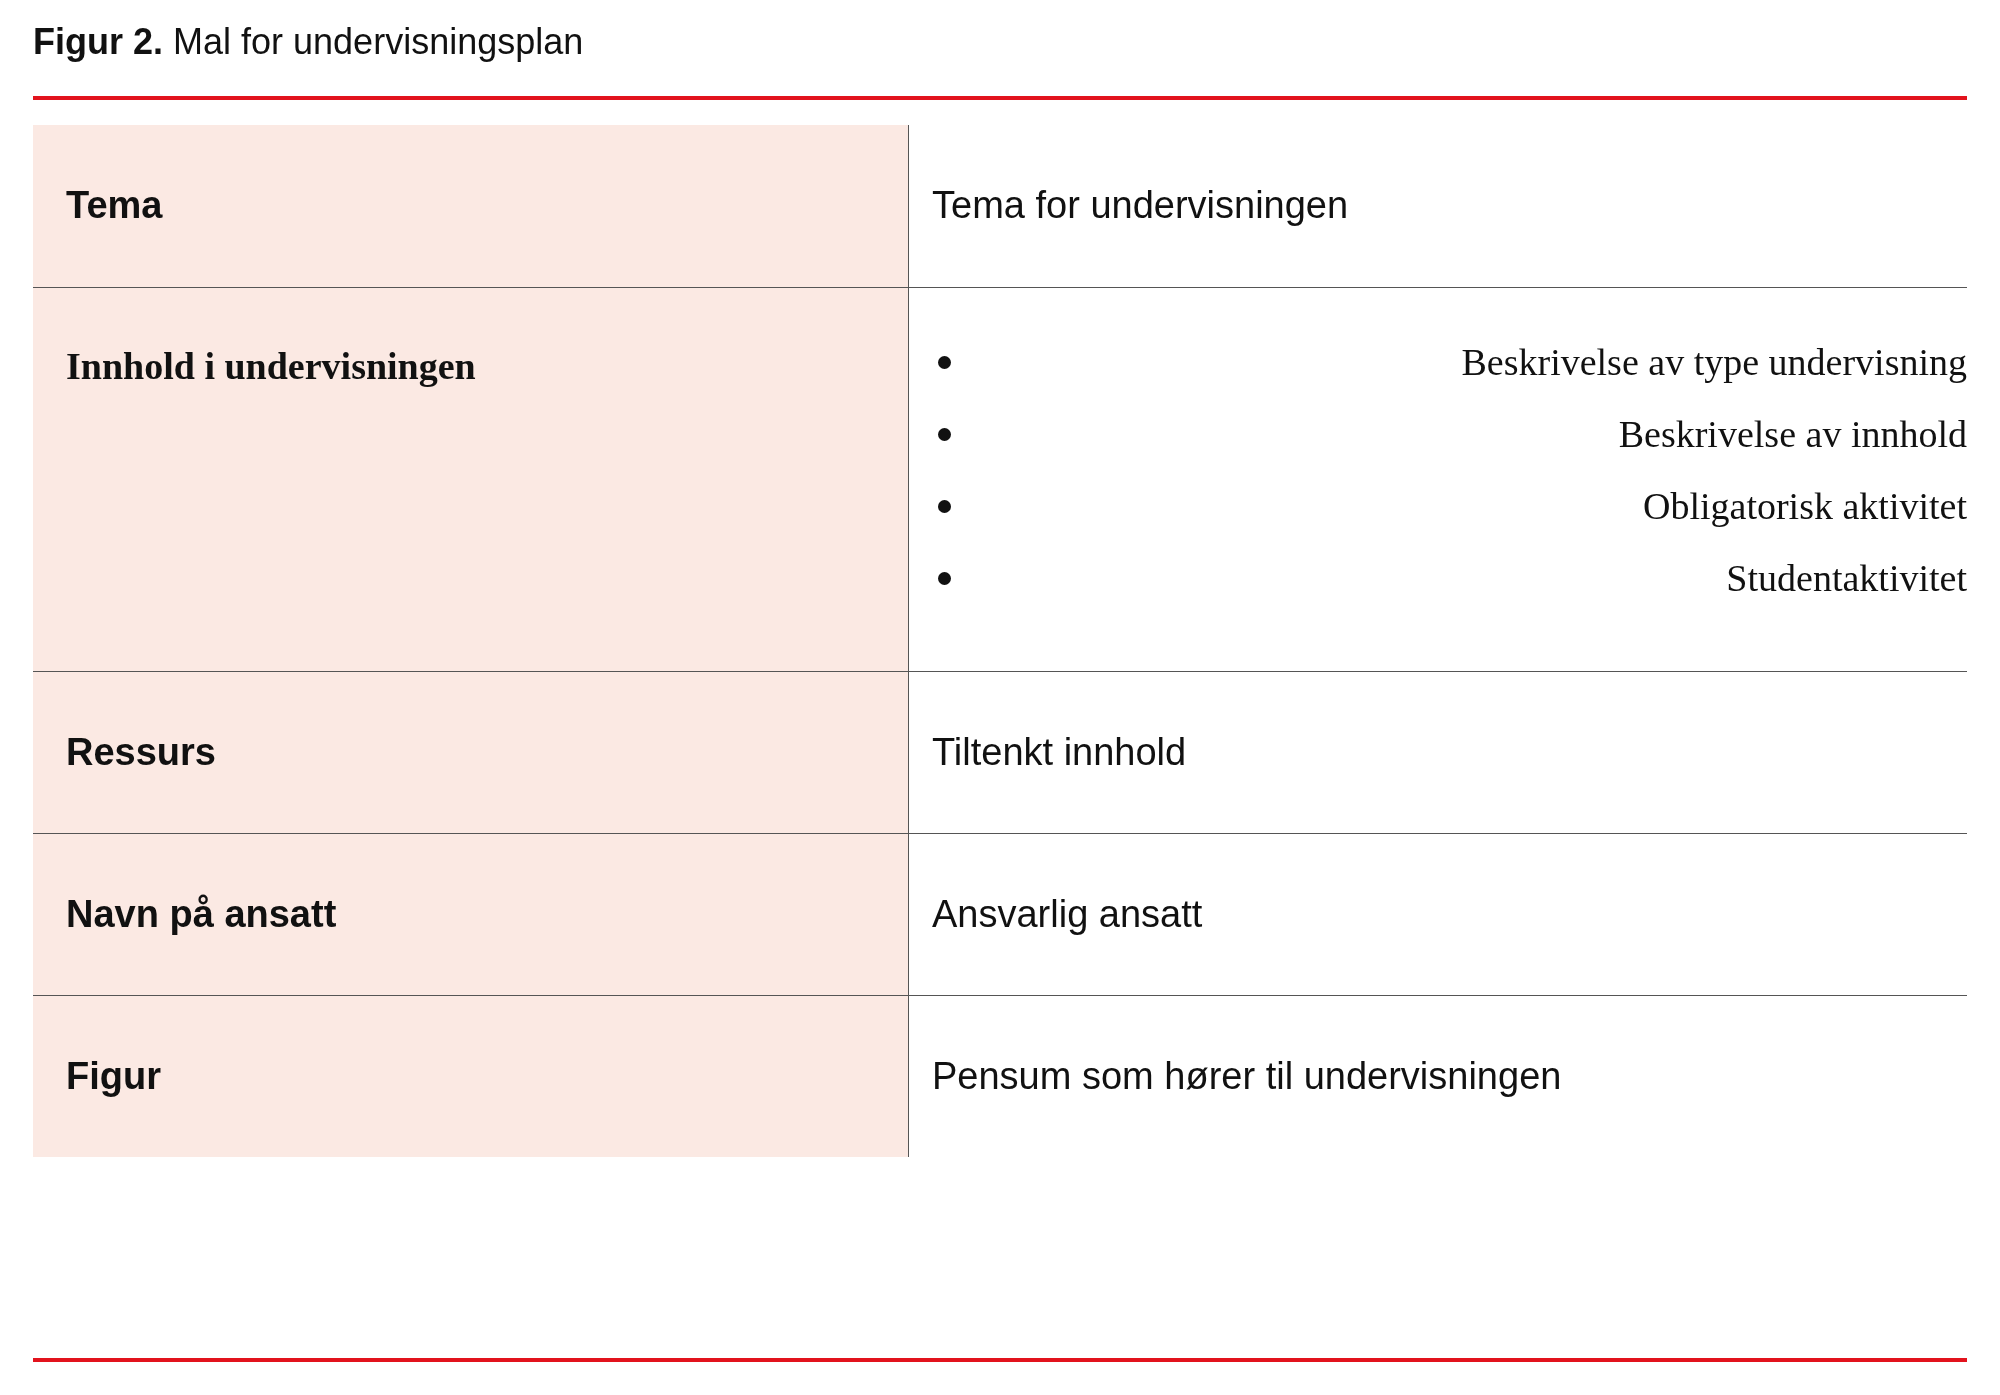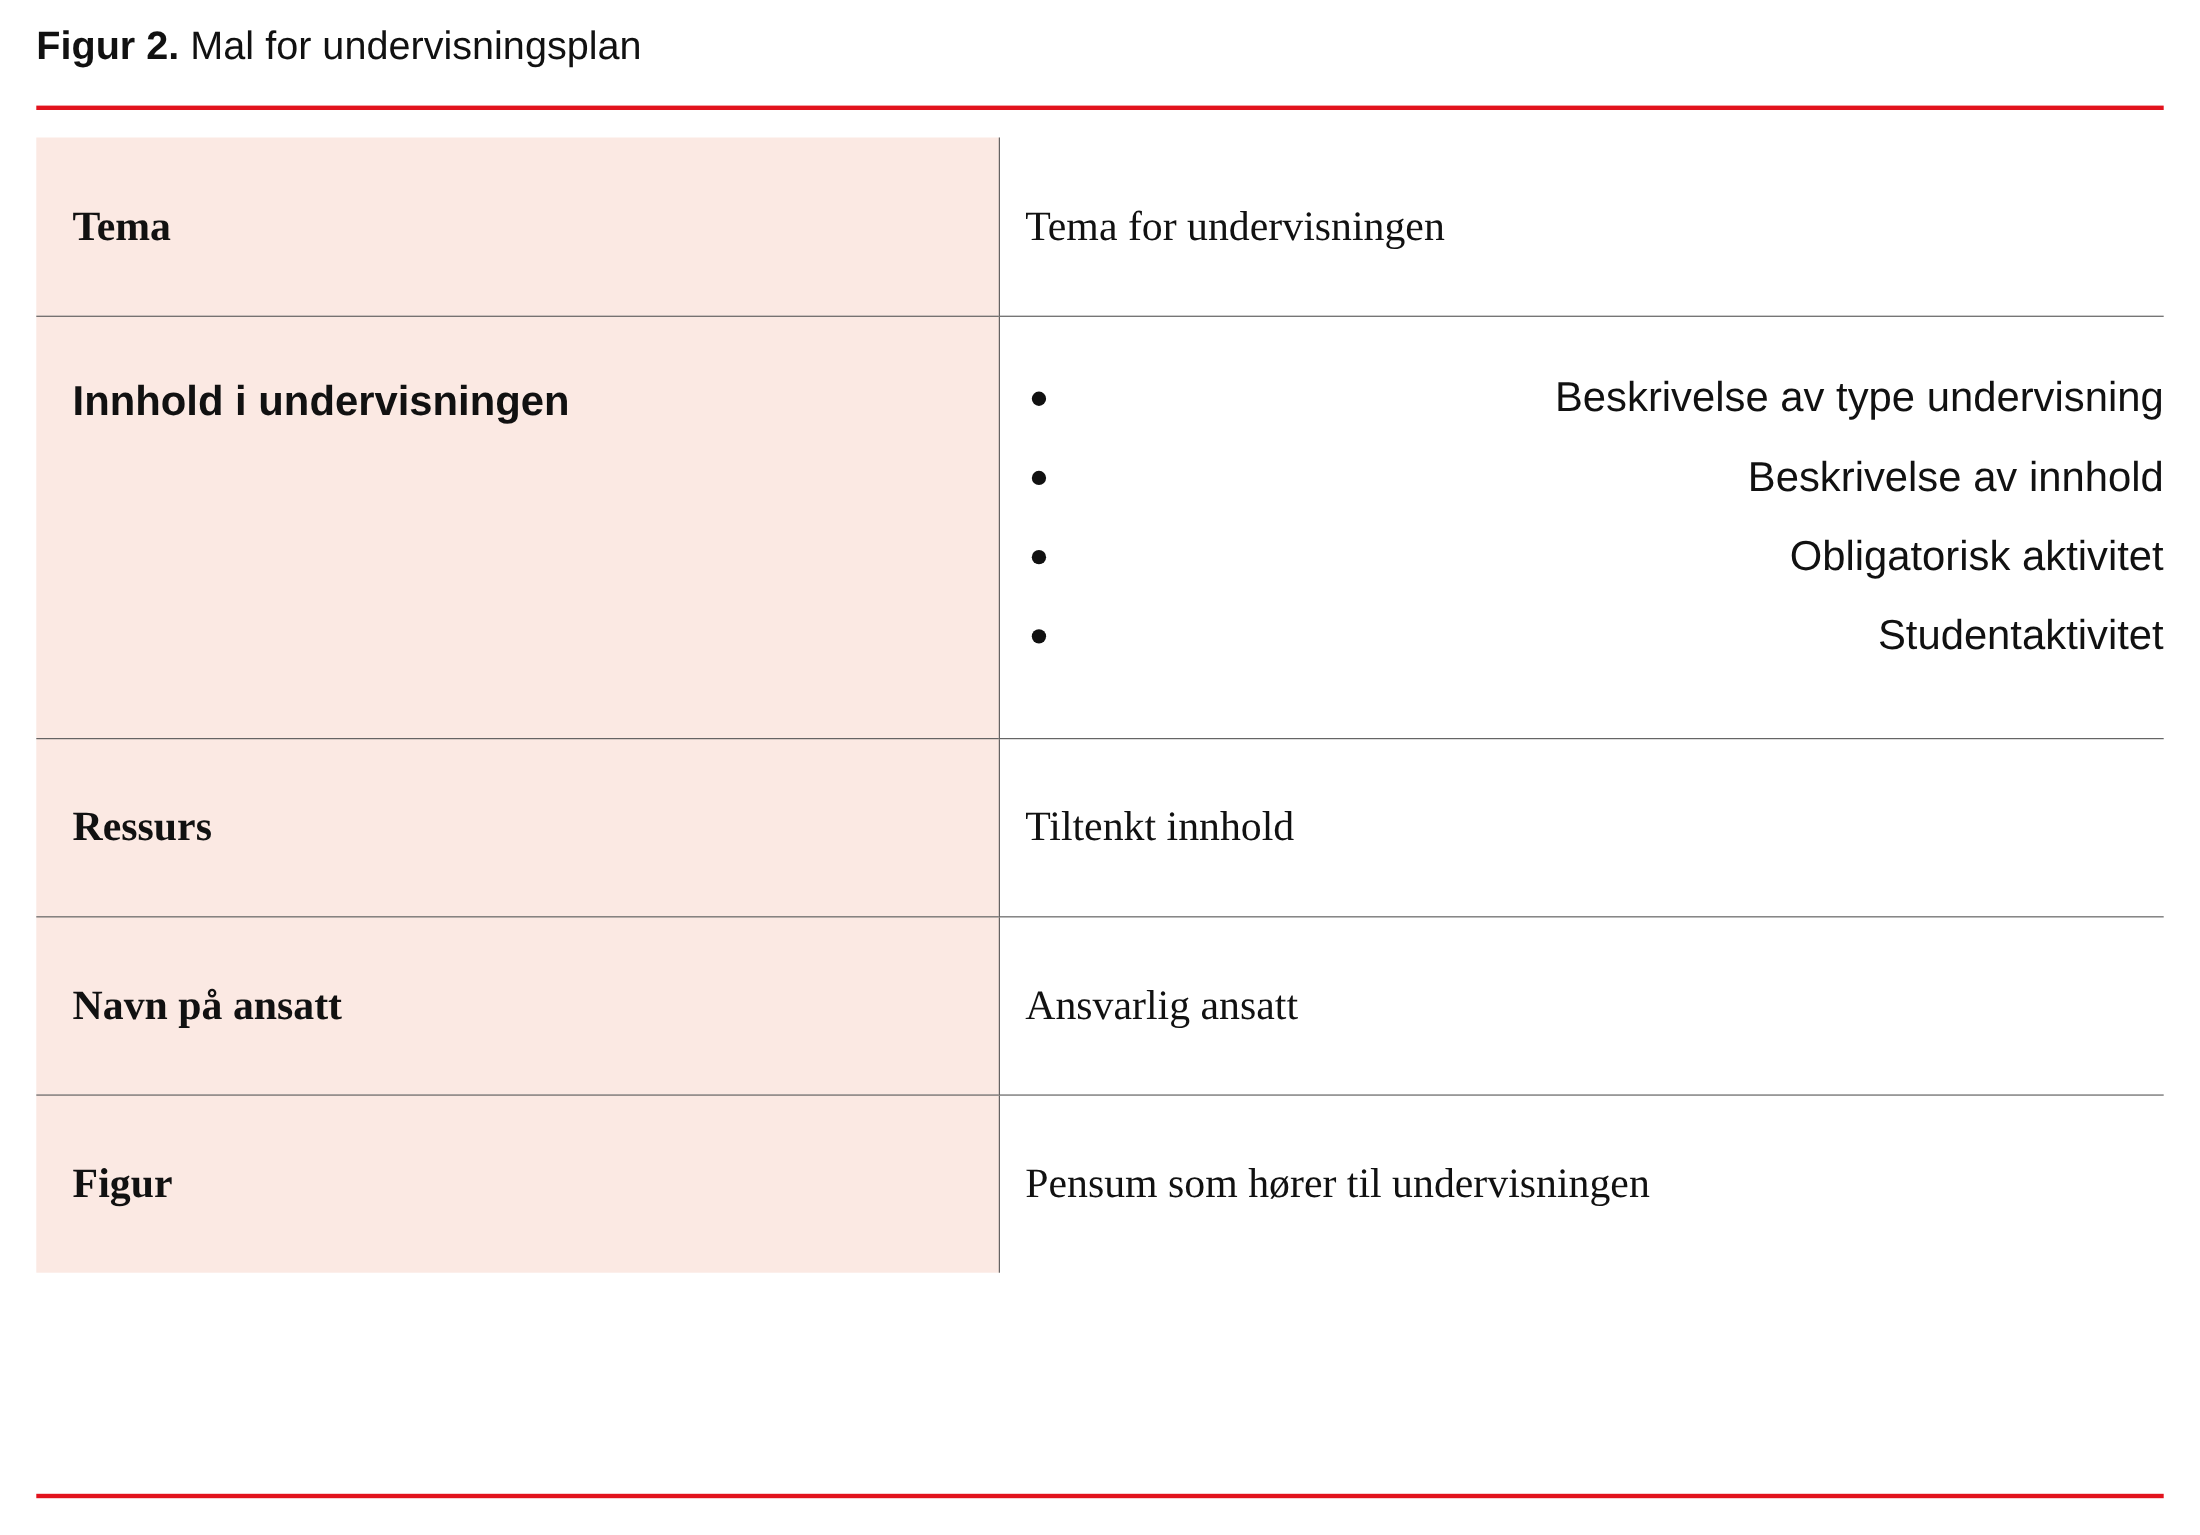--- a/index.html
+++ b/index.html
@@ -7,23 +7,23 @@
   .title{position:absolute;left:33px;top:14px;font-size:36px;line-height:56px;white-space:nowrap;}
   .title b{font-weight:700;}
   .rule{position:absolute;left:33px;width:1934px;height:4px;background:#e2131d;}
   .rule.top{top:96px;}
   .rule.bottom{top:1358px;}
   table{position:absolute;left:33px;top:125px;width:1934px;border-collapse:collapse;table-layout:fixed;}
   td{padding:0;vertical-align:middle;font-size:38px;}
   td.k{width:842px;background:#fbe9e3;font-weight:700;padding-left:33px;border-right:1.5px solid #555;}
   td.v{padding-left:23px;margin-left:21px;}
   tr+tr td{border-top:1.5px solid #555;}
-  tr.r1{height:162px;font-family:Liberation Serif, serif;}
+  tr.r1{height:162px;}
   tr.rlist{height:384px;}
-  tr.rlist td{vertical-align:top;padding-top:56px;}
+  tr.rlist td{vertical-align:top;padding-top:56px;font-family:Liberation Serif, serif;}
   ul{list-style:none;margin:0;padding:0;}
   ul li{position:relative;padding-left:68px;line-height:72px;height:72px;text-align:right;}
   ul li:before{content:"";position:absolute;left:6px;top:30px;width:13px;height:13px;border-radius:50%;background:#111;}
   tr.rlist td.v{padding-top:38px;}
 </style>
 </head>
 <body>
 
 <div class="title"><b>Figur 2.</b> <span>Mal for undervisningsplan</span></div>
 

